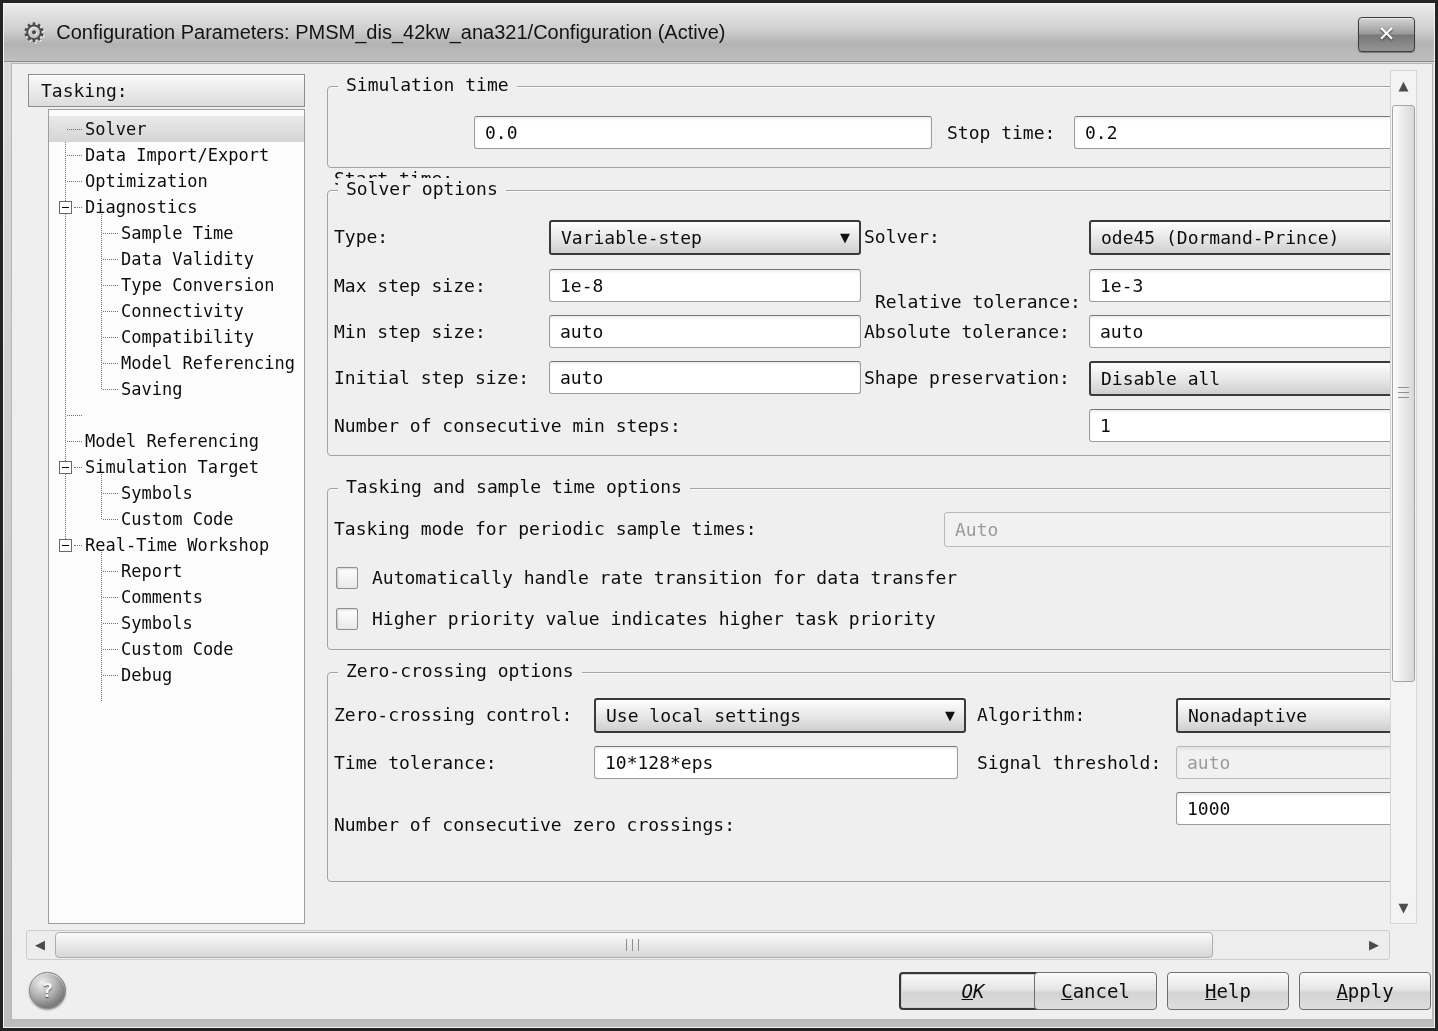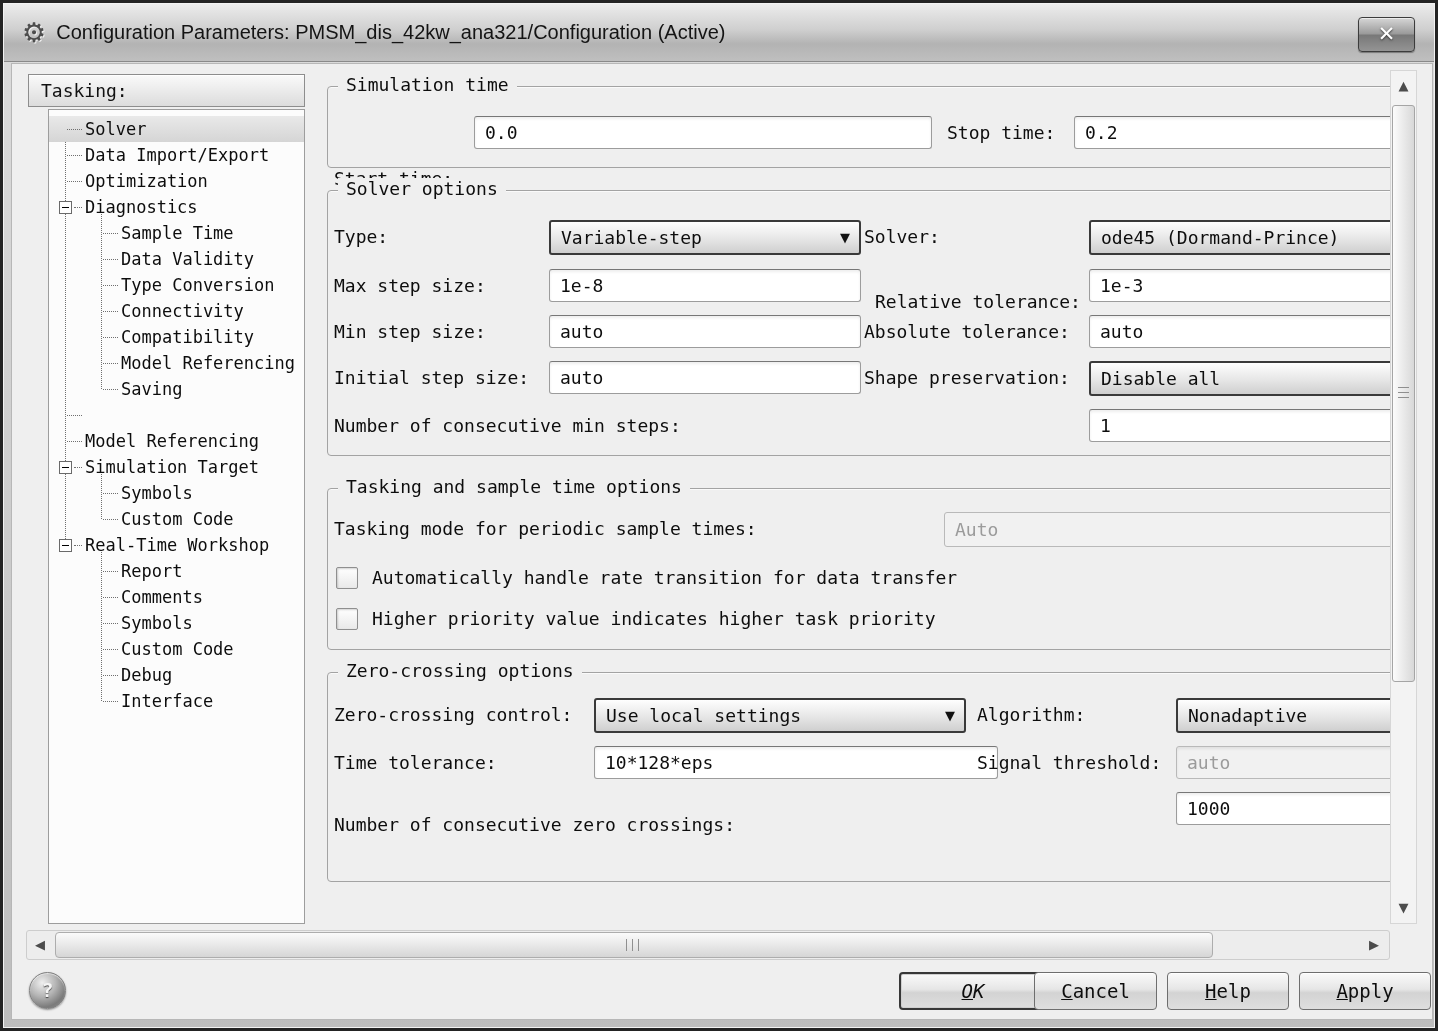--- a/index.html
+++ b/index.html
@@ -234,21 +234,20 @@
           <div class="tree-row lvl0"><span class="dash"></span><span class="tlabel">Model Referencing</span></div>
           <div class="tree-row lvl0 has-exp"><span class="expander"></span><span class="dash"></span><span class="tlabel">Simulation Target</span></div>
           <div class="tree-row lvl1"><span class="dash"></span><span class="tlabel">Symbols</span></div>
           <div class="tree-row lvl1"><span class="dash"></span><span class="tlabel">Custom Code</span></div>
           <div class="tree-row lvl0 has-exp"><span class="expander"></span><span class="dash"></span><span class="tlabel">Real-Time Workshop</span></div>
           <div class="tree-row lvl1"><span class="dash"></span><span class="tlabel">Report</span></div>
           <div class="tree-row lvl1"><span class="dash"></span><span class="tlabel">Comments</span></div>
           <div class="tree-row lvl1"><span class="dash"></span><span class="tlabel">Symbols</span></div>
           <div class="tree-row lvl1"><span class="dash"></span><span class="tlabel">Custom Code</span></div>
           <div class="tree-row lvl1"><span class="dash"></span><span class="tlabel">Debug</span></div>
-          <div class="tree-row lvl1"><span class="dash"></span><span class="tlabel">Interface</span></div>
         </div>
       </div>
     </div>
 
     <div class="main-panel">
 
       <div class="groupbox" style="left:8px; top:16px; width:1105px; height:82px;">
         <span class="group-title">Simulation time</span>
       </div>
       <span class="lbl" style="left:15px; top:46px;margin-top:46px;">Start time:</span>
@@ -308,21 +307,21 @@
       <div class="dropdown" style="left:275px; top:628px; width:372px;">
         <span>Use local settings</span>
         <span class="dd-arrow">▼</span>
       </div>
       <span class="lbl" style="left:658px; top:628px;">Algorithm:</span>
       <div class="dropdown" style="left:857px; top:628px; width:250px;">
         <span>Nonadaptive</span>
       </div>
 
       <span class="lbl" style="left:15px; top:676px;">Time tolerance:</span>
-      <div class="field" style="left:275px; top:676px; width:404px;">10*128*eps</div>
+      <div class="field" style="left:275px; top:676px; width:364px;">10*128*eps</div>
       <span class="lbl" style="left:658px; top:676px;">Signal threshold:</span>
       <div class="field disabled" style="left:857px; top:676px; width:250px;">auto</div>
 
       <span class="lbl" style="left:15px; top:722px;margin-top:16px;">Number of consecutive zero crossings:</span>
       <div class="field" style="left:857px; top:722px; width:250px;">1000</div>
 
     </div>
 
     <div class="vscroll">
       <span class="sb-btn up">▲</span>

